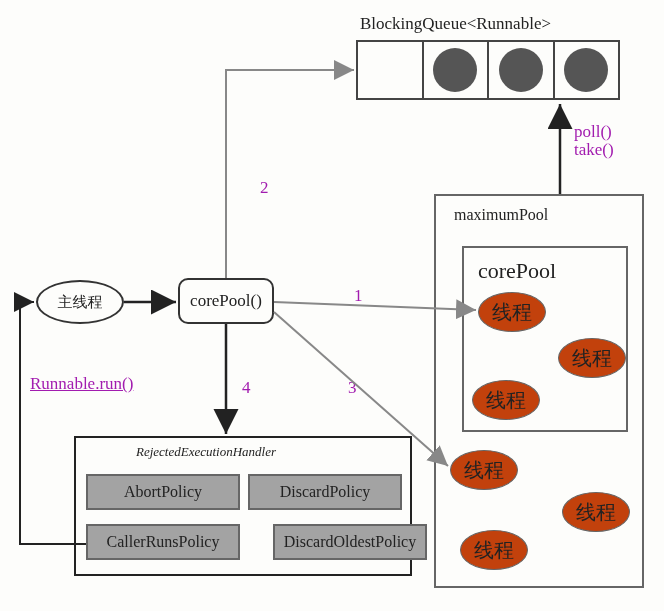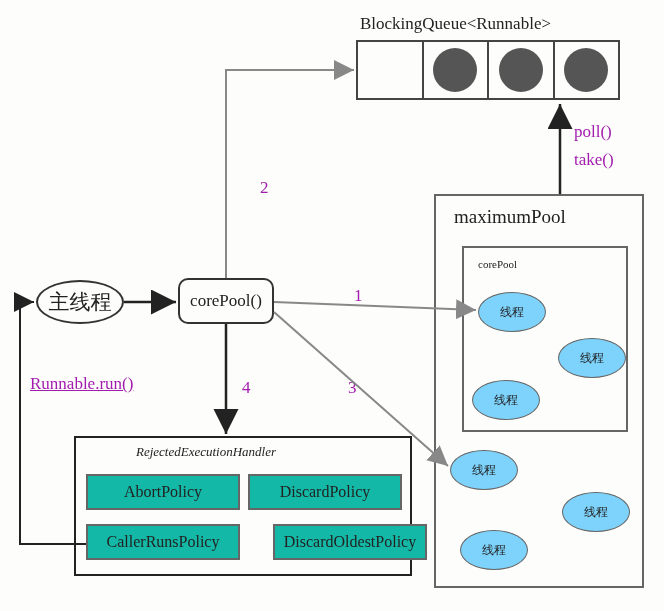--- a/index.html
+++ b/index.html
@@ -56,21 +56,21 @@
     background: #555;
   }
   .main-thread {
     position: absolute;
     left: 36px; top: 280px;
     width: 88px; height: 44px;
     border: 2px solid #333;
     border-radius: 50%;
     display: flex;
     align-items: center; justify-content: center;
-    font-size: 21px;
+    font-size: 15px;
     text-align: center;
   }
   .execute-box {
     position: absolute;
     left: 178px; top: 278px;
     width: 96px; height: 46px;
     border: 2px solid #333;
     border-radius: 10px;
     display: flex;
     align-items: center; justify-content: center;
@@ -79,43 +79,43 @@
   }
   .max-pool {
     position: absolute;
     left: 434px; top: 194px;
     width: 210px; height: 394px;
     border: 2px solid #666;
   }
   .max-pool-title {
     position: absolute;
     left: 454px; top: 206px;
-    font-size: 19px;
+    font-size: 16px;
   }
   .core-pool {
     position: absolute;
     left: 462px; top: 246px;
     width: 166px; height: 186px;
     border: 2px solid #666;
     background: #fdfdfb;
   }
   .core-pool-title {
     position: absolute;
     left: 478px; top: 258px;
-    font-size: 11px;
+    font-size: 22px;
   }
   .thread-ellipse {
     position: absolute;
     width: 68px; height: 40px;
     border: 1.5px solid #666;
     border-radius: 50%;
     display: flex;
     align-items: center; justify-content: center;
-    font-size: 12px;
-    background: #7dd3fc;
+    font-size: 20px;
+    background: #c2410c;
   }
   .rej-box {
     position: absolute;
     left: 74px; top: 436px;
     width: 338px; height: 140px;
     border: 2.5px solid #222;
     background: #fdfdfb;
   }
   .rej-title {
     position: absolute;
@@ -123,21 +123,21 @@
     font-size: 13px;
     font-style: italic;
   }
   .policy-btn {
     position: absolute;
     width: 154px; height: 36px;
     border: 2px solid #666;
     display: flex;
     align-items: center; justify-content: center;
     font-size: 16px;
-    background: #14b8a6;
+    background: #a3a3a3;
   }
 </style>
 </head>
 <body>
 
 <div class="container">
 
   <div class="queue-title">BlockingQueue&lt;Runnable&gt;</div>
   <div class="queue-box">
     <div class="queue-slot"></div>
@@ -146,21 +146,21 @@
       </div>
     <div class="queue-slot">
         <div class="queue-dot"></div>
       </div>
     <div class="queue-slot">
         <div class="queue-dot"></div>
       </div>
   </div>
 
   <div class="label" style="left:574px; top:122px;">poll()</div>
-  <div class="label" style="left:574px; top:150px;">take()</div>
+  <div class="label" style="left:574px; top:140px;">take()</div>
 
   <div class="main-thread">主线程</div>
 
   <div class="execute-box">corePool()</div>
 
   <div class="label" style="left:260px; top:178px;">2</div>
   <div class="label" style="left:242px; top:378px;">4</div>
   <div class="label" style="left:354px; top:286px;">1</div>
   <div class="label" style="left:348px; top:378px;">3</div>
 

